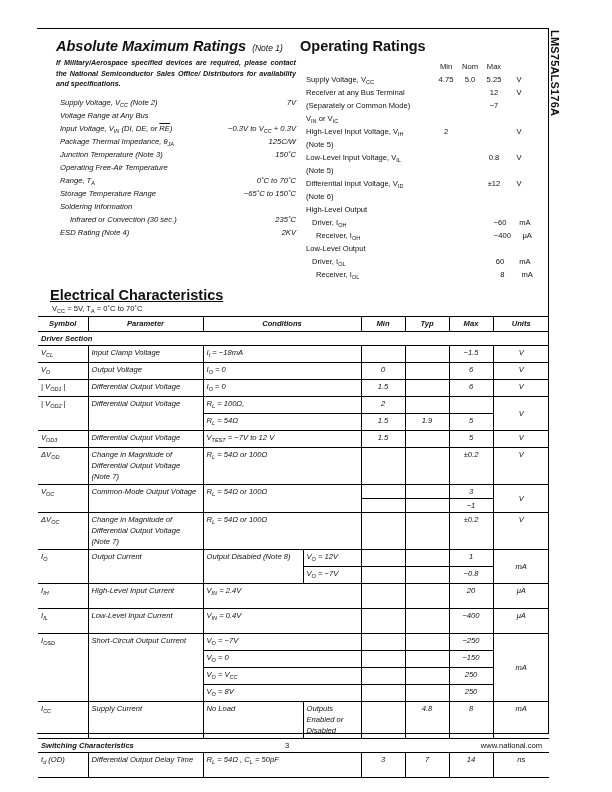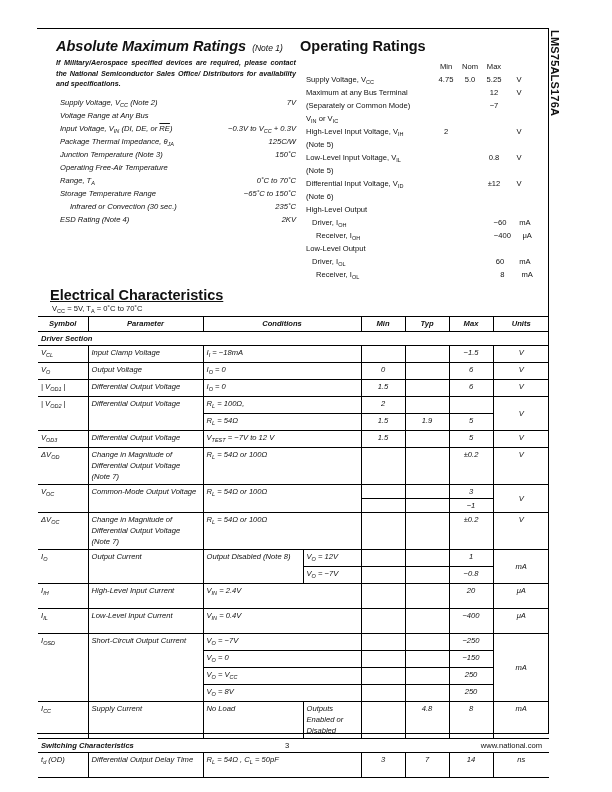--- a/index.html
+++ b/index.html
@@ -87,20 +87,24 @@
       </div>
     <div class="row">
         <span><span>Range, T</span><sub>A</sub></span>
         <span class="v">0˚C to 70˚C</span>
       </div>
     <div class="row">
         <span>Storage Temperature Range</span>
         <span class="v">−65˚C to 150˚C</span>
       </div>
     <div class="row">
+        <span>Soldering Information</span>
+        <span class="v"></span>
+      </div>
+    <div class="row">
         <span class="indent">Infrared or Convection (30 sec.)</span>
         <span class="v">235˚C</span>
       </div>
     <div class="row">
         <span>ESD Rating (Note 4)</span>
         <span class="v">2KV</span>
       </div>
   </div>
 </div>
 
@@ -116,21 +120,21 @@
       </div>
     <div id="opr-rows">
         <div class="orow">
           <span class="p" style="">Supply Voltage, V<sub>CC</sub></span>
           <span class="mn">4.75</span>
           <span class="nm">5.0</span>
           <span class="mx">5.25</span>
           <span class="u">V</span>
         </div>
         <div class="orow">
-          <span class="p" style="">Maximum at any Bus Terminal</span>
+          <span class="p" style="">Receiver at any Bus Terminal</span>
           <span class="mn"></span>
           <span class="nm"></span>
           <span class="mx">12</span>
           <span class="u">V</span>
         </div>
         <div class="orow">
           <span class="p" style="">(Separately or Common Mode)</span>
           <span class="mn"></span>
           <span class="nm"></span>
           <span class="mx">−7</span>

